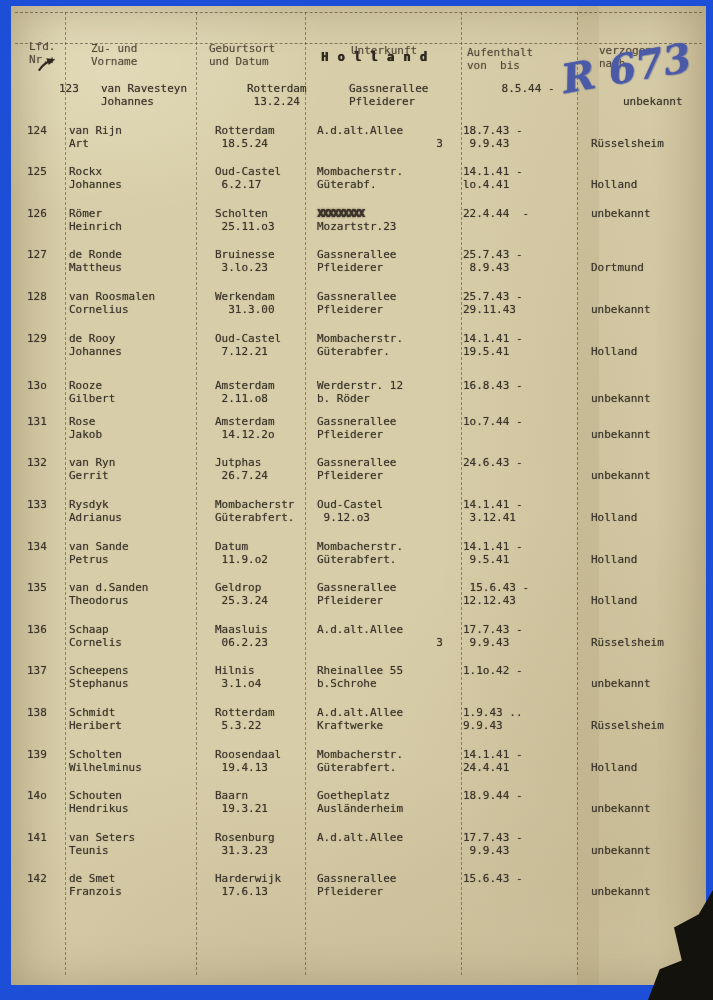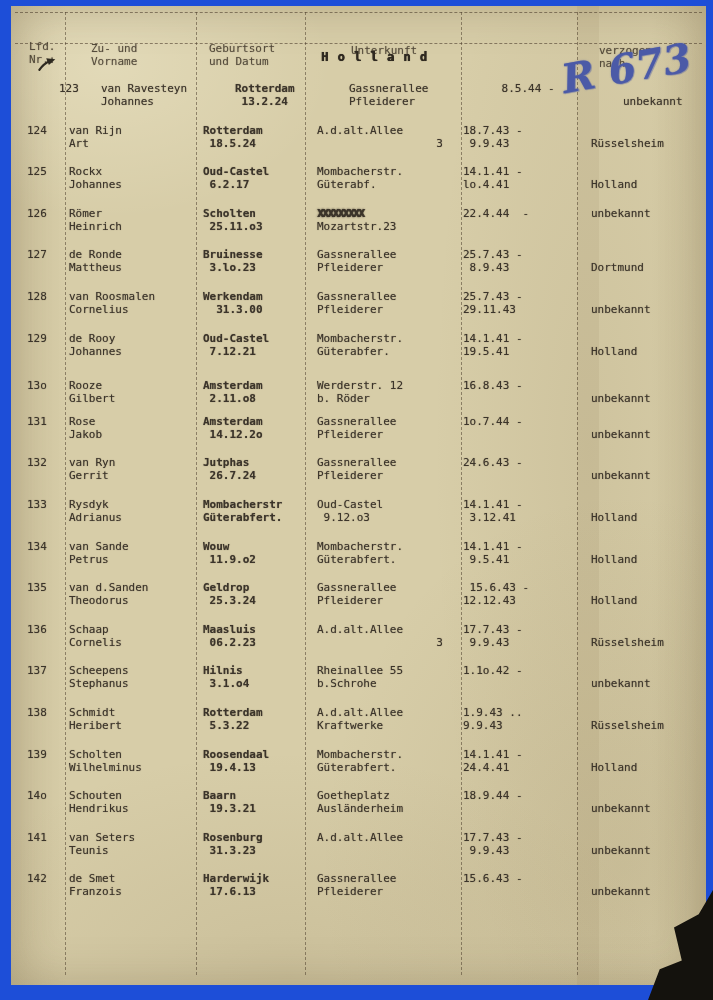--- a/index.html
+++ b/index.html
@@ -19,21 +19,21 @@
   .vline{position:absolute;top:6px;bottom:10px;width:0;border-left:1px dashed rgba(78,64,46,.55);}
   .hrule{position:absolute;left:4px;right:4px;height:0;border-top:1px dashed rgba(78,64,46,.60);}
   .hcol{position:absolute;font-size:11px;line-height:13px;white-space:pre;color:rgba(62,53,40,.78);text-shadow:0 0 1px rgba(62,52,40,.45);}
   .section-title{position:absolute;font-size:12px;font-weight:700;letter-spacing:1px;white-space:pre;color:#2f2920;text-shadow:.6px 0 0 #2f2920,0 0 1px rgba(47,41,32,.6);}
   .rows{position:absolute;left:0;top:0;width:100%;height:100%;}
   .row{position:absolute;left:0;width:100%;height:41px;}
   .cell{position:absolute;top:0;font-size:11px;line-height:13px;white-space:pre;}
   .cell div{height:13px;}
   .c-num{left:16px;}
   .c-name{left:58px;}
-  .c-birth{left:192px;font-weight:bold;}
+  .c-birth{left:204px;}
   .c-lodging{left:306px;}
   .c-stay{left:452px;}
   .c-moved{left:580px;}
   .blot{font-weight:700;letter-spacing:-1.5px;text-shadow:0 0 2px rgba(47,40,30,.9),1px 0 0 rgba(47,40,30,.8);}
   #annotation{
     position:absolute;left:552px;top:38px;width:130px;height:70px;
     color:#4b5aa7;font-family:"DejaVu Serif",serif;font-style:italic;font-weight:700;
     font-size:40px;transform:rotate(-10deg);
     text-shadow:0 0 1.5px rgba(75,90,167,.75), 1px 1px 0 rgba(75,90,167,.35);
     white-space:pre;
@@ -67,20 +67,23 @@
     </div>
     <div class="hcol" style="left:80px;top:10px;">
       <div>Zu- und</div><div>Vorname</div>
     </div>
     <div class="hcol" style="left:198px;top:10px;">
       <div>Geburtsort</div><div>und Datum</div>
     </div>
     <div class="hcol" style="left:340px;top:12px;">
       <div>Unterkunft</div><div></div>
     </div>
+    <div class="hcol" style="left:456px;top:14px;">
+      <div>Aufenthalt</div><div>von  bis</div>
+    </div>
     <div class="hcol" style="left:588px;top:12px;">
       <div>verzogen</div><div>nach</div>
     </div>
 
     <div class="section-title" style="left:310px;top:44px;">H o l l a n d</div>
 
     <div id="pen-arrow">
       <svg width="22" height="16" viewBox="0 0 22 16">
         <path d="M2 13 Q7 7 14 5" fill="none" stroke="#2e2920" stroke-width="2.2" stroke-linecap="round"></path>
         <path d="M10 2 L19 4 L12 9 Z" fill="#2e2920"></path>
@@ -174,21 +177,21 @@
           <div class="cell ink c-num"><div>133</div></div>
           <div class="cell ink c-name"><div>Rysdyk</div><div>Adrianus</div></div>
           <div class="cell ink c-birth"><div>Mombacherstr</div><div>Güterabfert.</div></div>
           <div class="cell ink c-lodging"><div>Oud-Castel</div><div> 9.12.o3</div></div>
           <div class="cell ink c-stay"><div>14.1.41 -</div><div> 3.12.41</div></div>
           <div class="cell ink c-moved"><div></div><div>Holland</div></div>
         </div>
         <div class="row" style="top: 533.6px;">
           <div class="cell ink c-num"><div>134</div></div>
           <div class="cell ink c-name"><div>van Sande</div><div>Petrus</div></div>
-          <div class="cell ink c-birth"><div>Wouw</div><div> 11.9.o2</div></div>
+          <div class="cell ink c-birth"><div>Datum</div><div> 11.9.o2</div></div>
           <div class="cell ink c-lodging"><div>Mombacherstr.</div><div>Güterabfert.</div></div>
           <div class="cell ink c-stay"><div>14.1.41 -</div><div> 9.5.41</div></div>
           <div class="cell ink c-moved"><div></div><div>Holland</div></div>
         </div>
         <div class="row" style="top: 575.2px;">
           <div class="cell ink c-num"><div>135</div></div>
           <div class="cell ink c-name"><div>van d.Sanden</div><div>Theodorus</div></div>
           <div class="cell ink c-birth"><div>Geldrop</div><div> 25.3.24</div></div>
           <div class="cell ink c-lodging"><div>Gassnerallee</div><div>Pfleiderer</div></div>
           <div class="cell ink c-stay"><div> 15.6.43 -</div><div>12.12.43</div></div>

